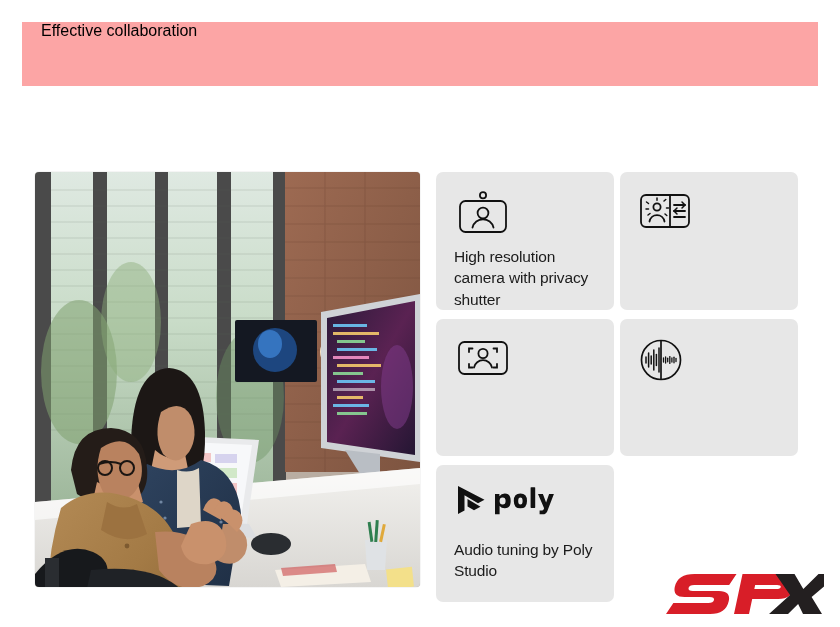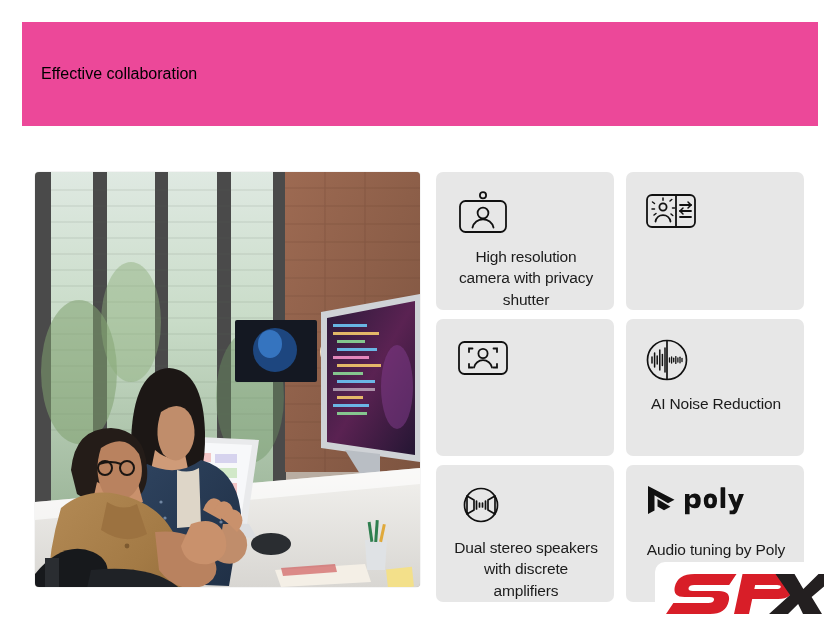--- a/index.html
+++ b/index.html
@@ -14,24 +14,24 @@
     overflow: hidden;
     position: relative;
   }
 
   
   #header-banner {
     position: absolute;
     left: 22px;
     top: 22px;
     width: 796px;
-    height: 104px;
-    background: #ec4899;
+    height: 64px;
+    background: #fca5a5;
     display: flex;
-    align-items: center;
+    align-items: flex-start;
     box-sizing: border-box;
     padding-left: 19px;
   }
 
   
   #content-area {
     position: absolute;
     left: 0;
     top: 102px;
     width: 840px;
@@ -55,22 +55,21 @@
   
   #feature-grid {
     position: absolute;
     left: 436px;
     top: 70px;
     width: 370px;
     height: 420px;
     display: grid;
     grid-template-columns: 178px 178px;
     grid-template-rows: 138px 137px 137px;
-    gap: 9px 12px;
-    text-align: center;
+    gap: 9px 6px;
   }
   .feature-card {
     background: #e7e7e7;
     border-radius: 7px;
     box-sizing: border-box;
     padding: 18px 16px 10px 18px;
     display: flex;
     flex-direction: column;
     overflow: hidden;
   }
@@ -388,39 +387,22 @@
             <line x1="25.5" y1="21" x2="25.5" y2="25"></line>
             <line x1="27.6" y1="20" x2="27.6" y2="26"></line>
             <line x1="29.7" y1="21.2" x2="29.7" y2="24.8"></line>
             <line x1="31.8" y1="19.6" x2="31.8" y2="26.4"></line>
             <line x1="33.9" y1="21" x2="33.9" y2="25"></line>
             <line x1="36" y1="20.2" x2="36" y2="25.8"></line>
             <line x1="38" y1="21.5" x2="38" y2="24.5"></line>
           </g>
         </svg>
       </div>
-      <div class="card-label">AI Noise Reduction</div>
     </div>
 
-    <div class="feature-card">
-      <div class="card-icon">
-        <svg width="54" height="44" viewBox="0 0 54 44" fill="none" stroke="#111111" stroke-width="1.7">
-          <circle cx="27" cy="22" r="16.5"></circle>
-
-          <path d="M20 17 L13 13 L13 31 L20 27 Z" stroke-linejoin="round"></path>
-          <line x1="22.5" y1="18" x2="22.5" y2="26" stroke-linecap="round"></line>
-          <line x1="25.5" y1="20" x2="25.5" y2="24" stroke-linecap="round"></line>
-
-          <path d="M34 17 L41 13 L41 31 L34 27 Z" stroke-linejoin="round"></path>
-          <line x1="31.5" y1="18" x2="31.5" y2="26" stroke-linecap="round"></line>
-          <line x1="28.5" y1="20" x2="28.5" y2="24" stroke-linecap="round"></line>
-        </svg>
-      </div>
-      <div class="card-label">Dual stereo speakers with discrete amplifiers</div>
-    </div>
 
     <div class="feature-card">
       <div class="card-icon">
         <svg width="110" height="34" viewBox="0 0 110 34" fill="#111111">
 
           <path d="M4 3 L4 31 L10.5 27.5 L10.5 12.2 L24 20.2 L30.5 16.8 Z"></path>
           <path d="M13.5 17.5 L13.5 24 L20.5 20.2 Z" fill="#ffffff"></path>
           <path d="M13.5 16 L26.5 23.7 L20 27.2 L13.5 23.4 Z"></path>
 
           <path d="M41 11 h4.4 v2.3 q1.9 -2.7 5.4 -2.7 q5.9 0 5.9 7.3 q0 7.4 -6 7.4 q-3.4 0 -5.1 -2.4 v8.4 h-4.6 Z M45.6 17.9 q0 3.5 3 3.5 q3 0 3 -3.5 q0 -3.4 -3 -3.4 q-3 0 -3 3.4 Z"></path>

